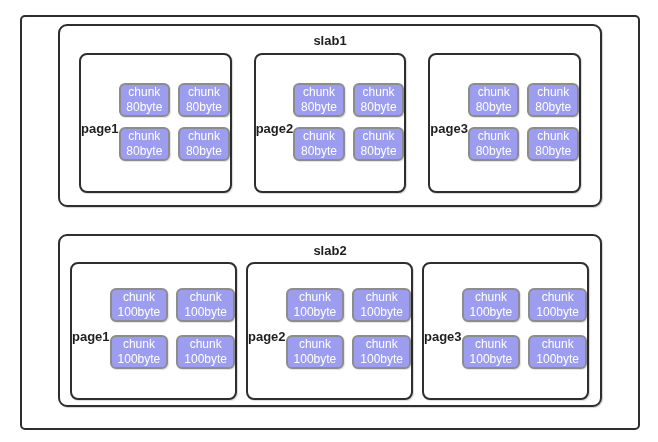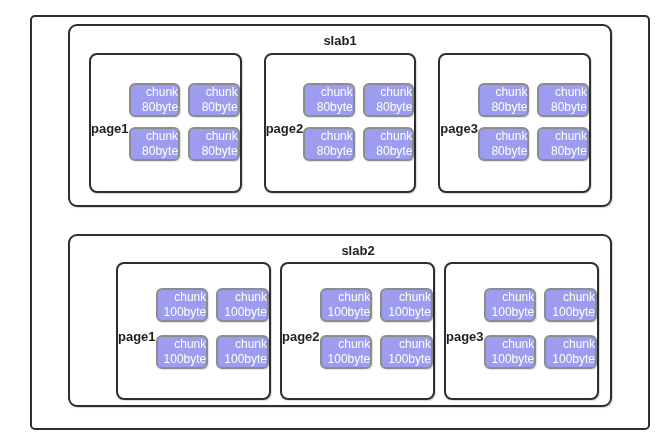--- a/index.html
+++ b/index.html
@@ -15,35 +15,34 @@
     height: 442px;
     background: var(--background, #ffffff);
     overflow: hidden;
   }
   .frame {
     position: absolute;
     left: 20px; top: 15px;
     width: 620px; height: 415px;
     border: 2px solid var(--box-border, #2e2e2e);
     border-radius: 5px;
-    margin-left: 10px;
   }
   .slab {
     position: absolute;
     left: 36px;
     width: 544px;
     border: 2px solid var(--box-border, #2e2e2e);
     border-radius: 9px;
     box-shadow: 1px 1px 1px rgba(0,0,0,0.18);
     display: flex;
     flex-direction: column;
     background: var(--background, #ffffff);
   }
   .slab-a { top: 7px;   height: 183px; }
-  .slab-b { top: 217px; height: 173px; padding-left: 36px; }
+  .slab-b { top: 217px; height: 173px; }
   .slab-label {
     padding-top: 7px;
     text-align: center;
     font-size: 13px;
     font-weight: 700;
     color: var(--label-text, #1f1f1f);
   }
   .pages {
     flex: 1;
     display: flex;
@@ -84,21 +83,21 @@
   .chunk {
     background: var(--chunk-fill, #9d9df0);
     border: 2px solid var(--chunk-border, #8c8c8c);
     border-radius: 6px;
     box-shadow: 1px 1px 1px rgba(0,0,0,0.12);
     color: var(--chunk-text, #ffffff);
     font-size: 12px;
     line-height: 15px;
     display: flex;
     flex-direction: column;
-    align-items: flex-end;
+    align-items: center;
     justify-content: center;
     text-align: center;
   }
   .chunk span { display: block; }
 </style>
 </head>
 <body>
 
 <div class="canvas">
   <div class="frame">

